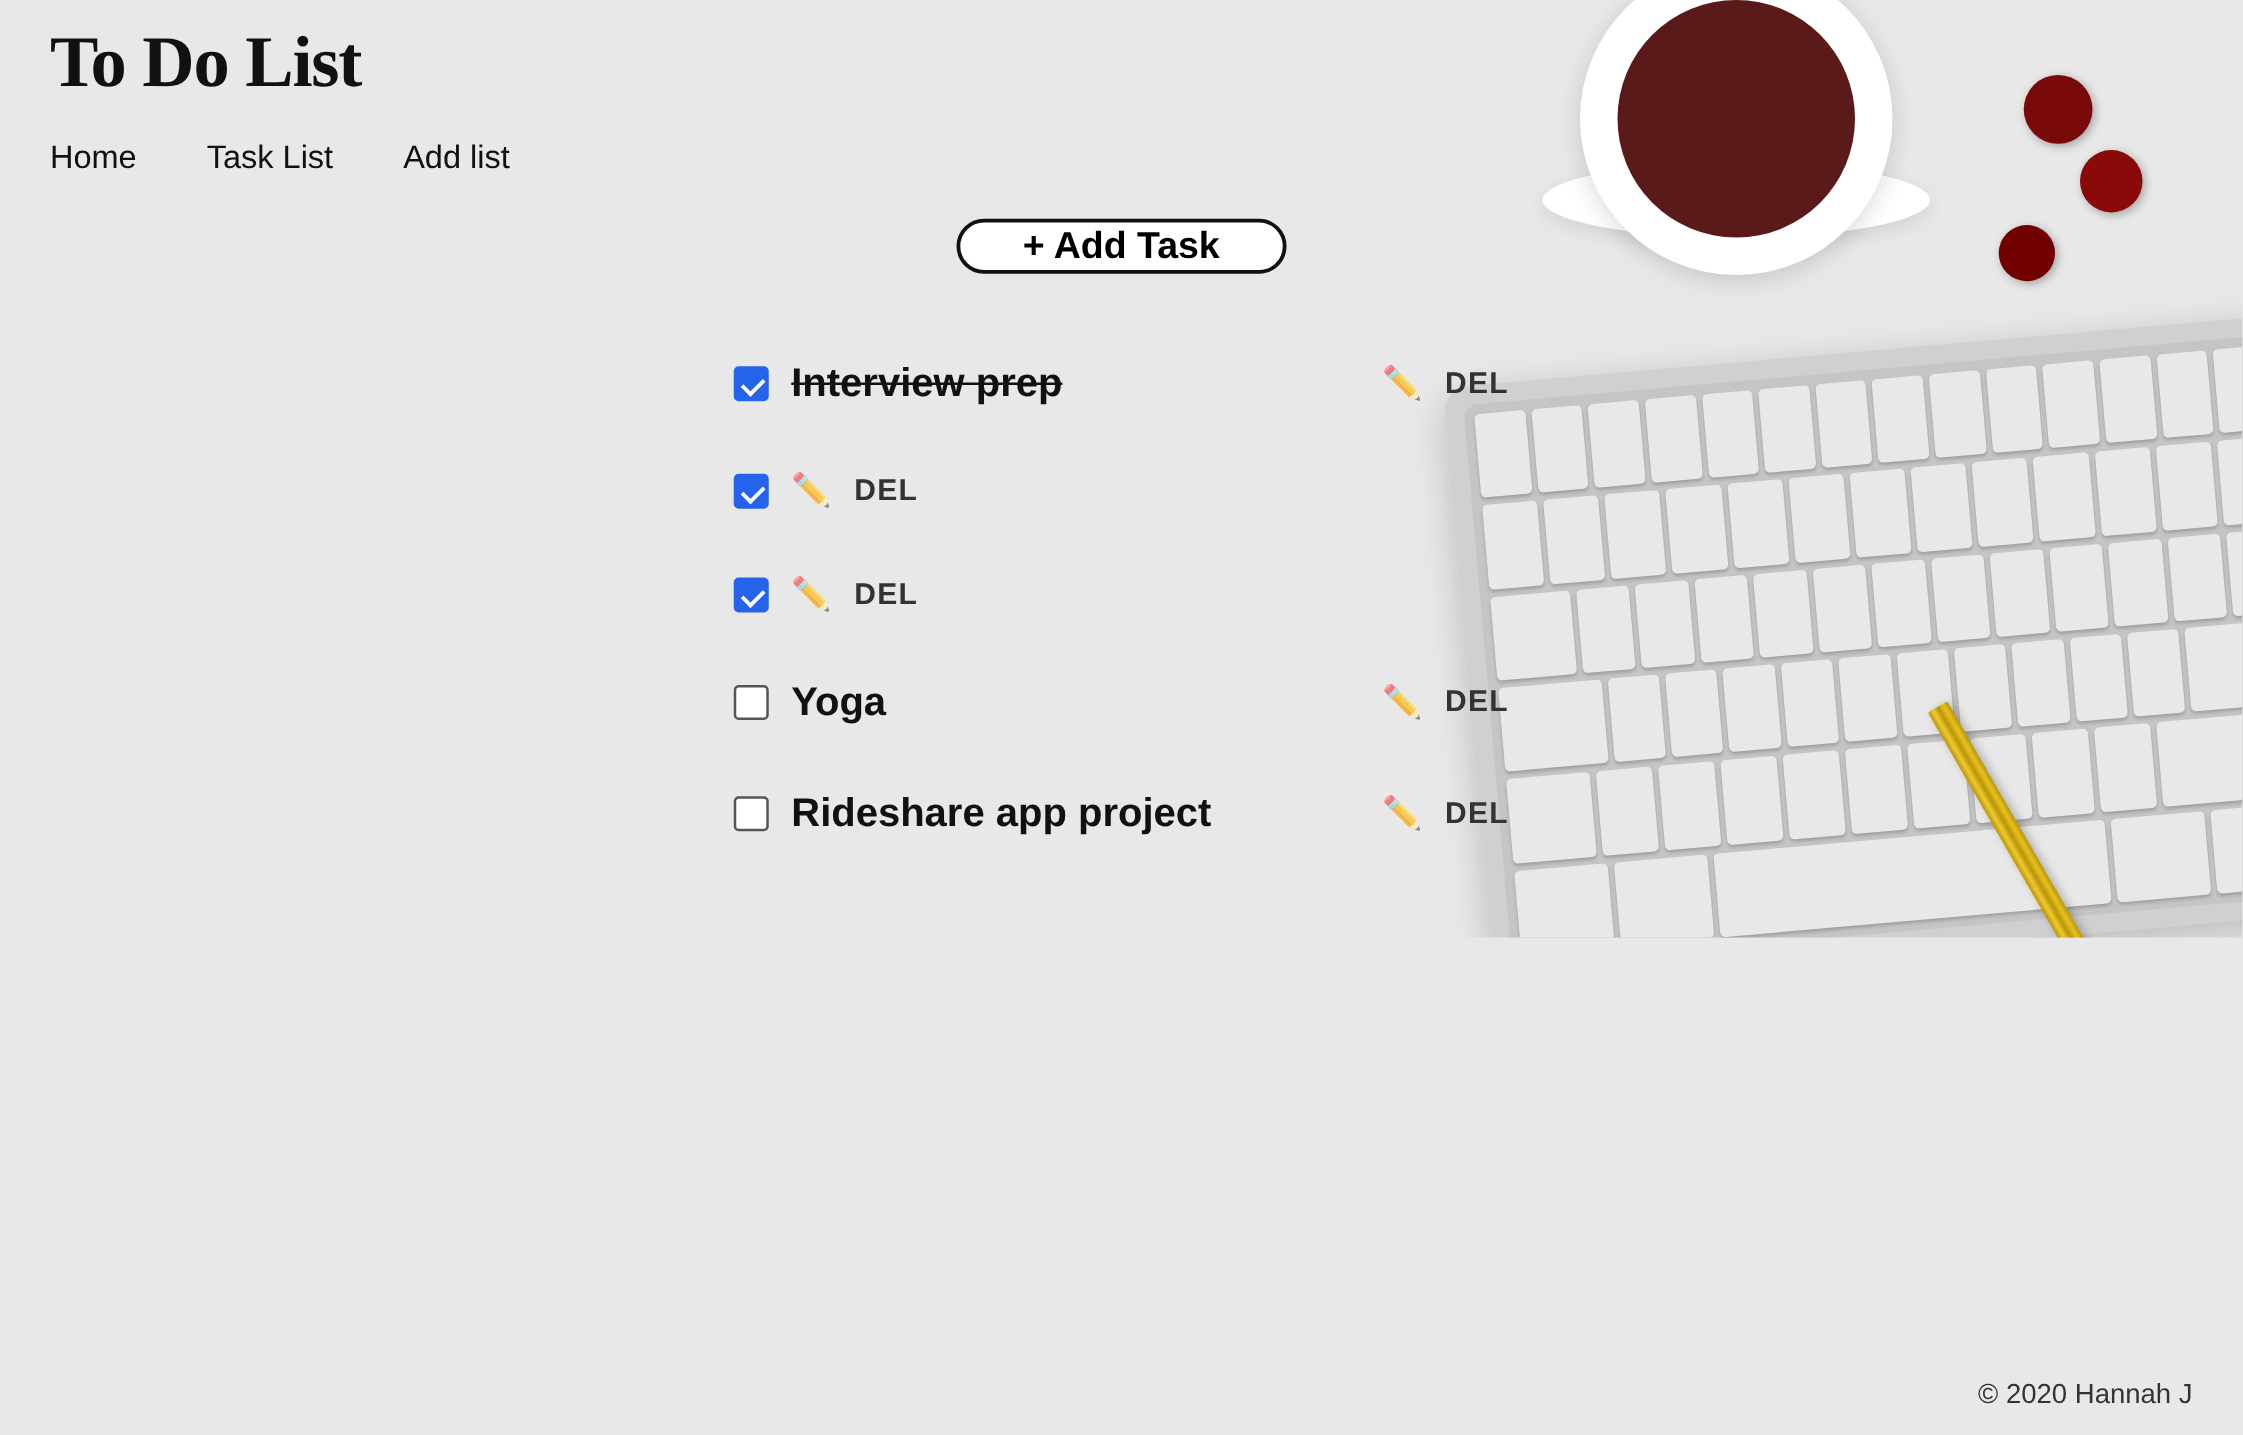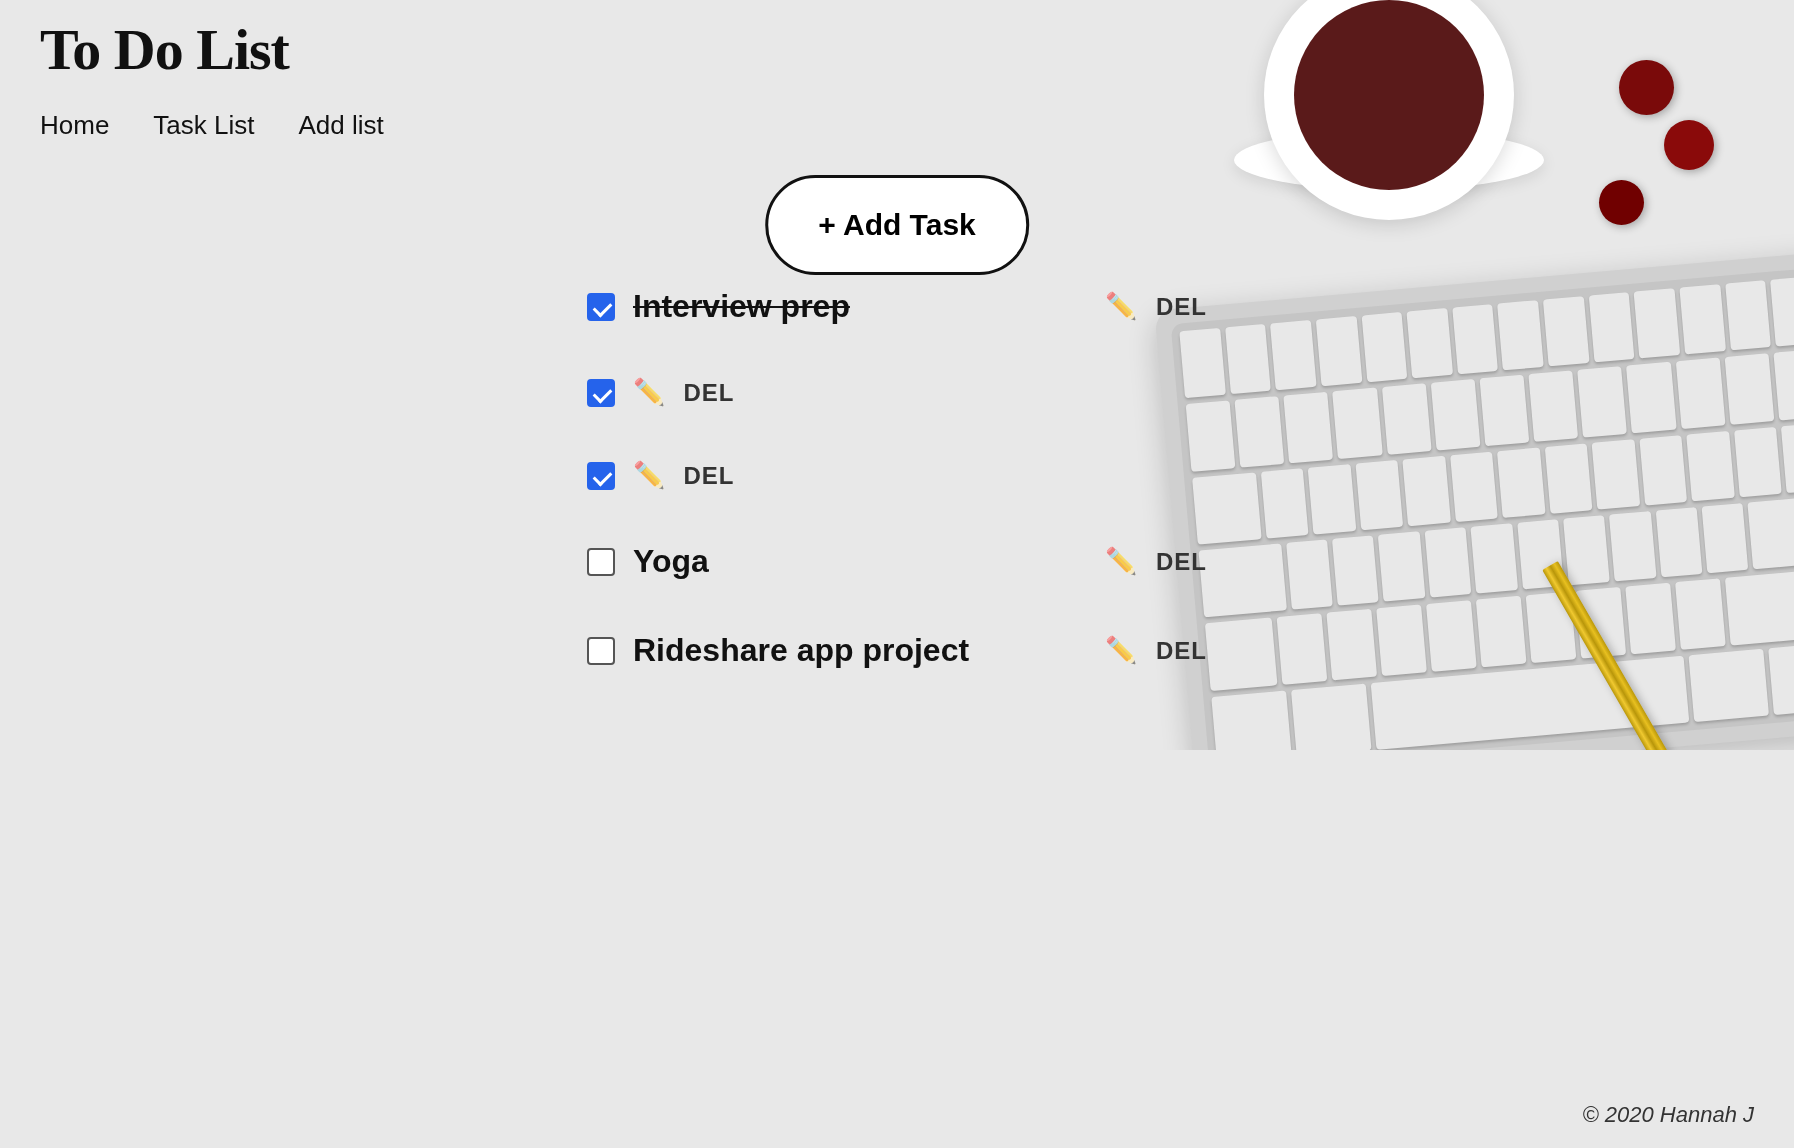--- a/index.html
+++ b/index.html
@@ -176,40 +176,40 @@
       font-weight: 900;
       color: #111;
       letter-spacing: -1px;
     }
 
     .nav {
       position: absolute;
       top: 110px;
       left: 40px;
       display: flex;
-      gap: 44px;
+      gap: 56px;
       align-items: flex-end;
     }
 
     .nav-item {
       font-size: 26px;
       color: #111;
       cursor: pointer;
       text-decoration: none;
     }
 
     .add-task-btn {
       position: absolute;
       top: 175px;
       left: 50%;
       transform: translateX(-50%);
       display: flex;
       align-items: center;
       gap: 10px;
-      padding: 30px 50px;
+      padding: 2px 50px;
       border: 3px solid #111;
       border-radius: 50px;
       background: white;
       font-size: 30px;
       font-weight: 600;
       cursor: pointer;
       white-space: nowrap;
     }
 
     .task-list {
@@ -287,21 +287,20 @@
       cursor: pointer;
       letter-spacing: 1px;
     }
 
     .footer {
       position: absolute;
       bottom: 20px;
       right: 40px;
       font-size: 22px;
       color: #333;
-      font-style: italic;
     }
   </style>
 </head>
 <body>
 
 <div class="bg-decoration">
   <div class="coffee-saucer"></div>
   <div class="coffee-cup"></div>
   <div class="cherry1"></div>
   <div class="cherry2"></div>

